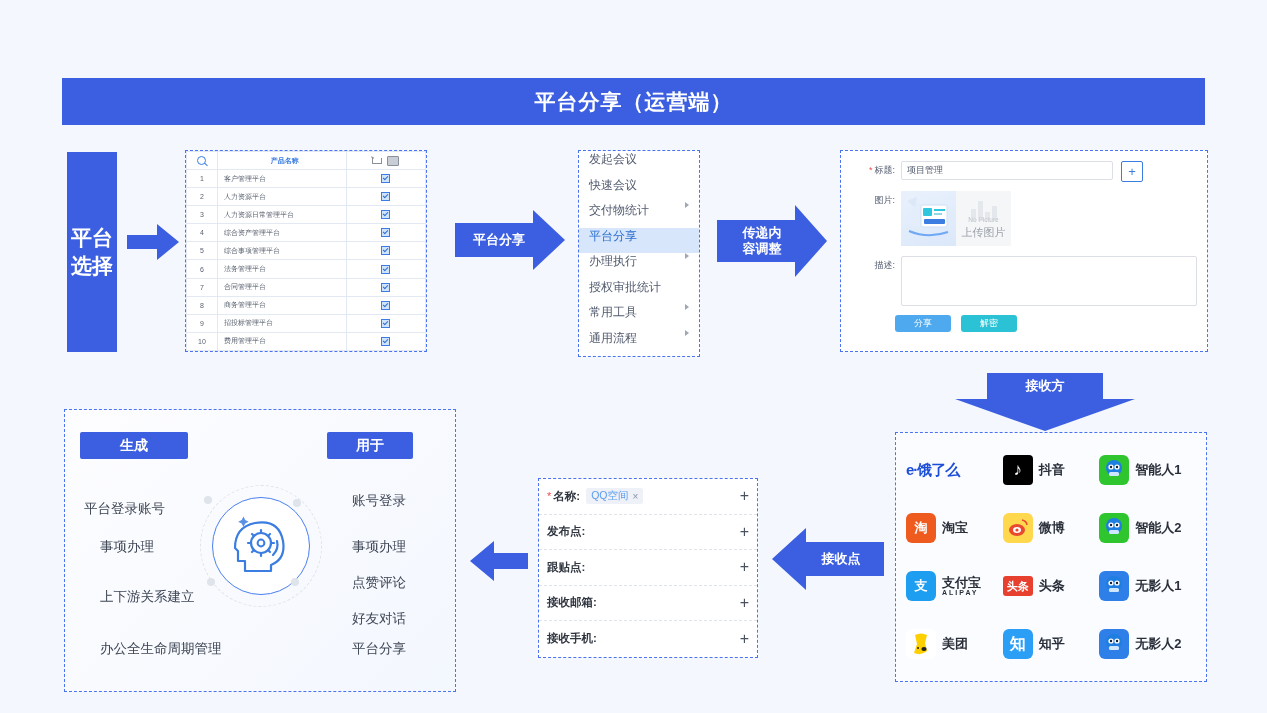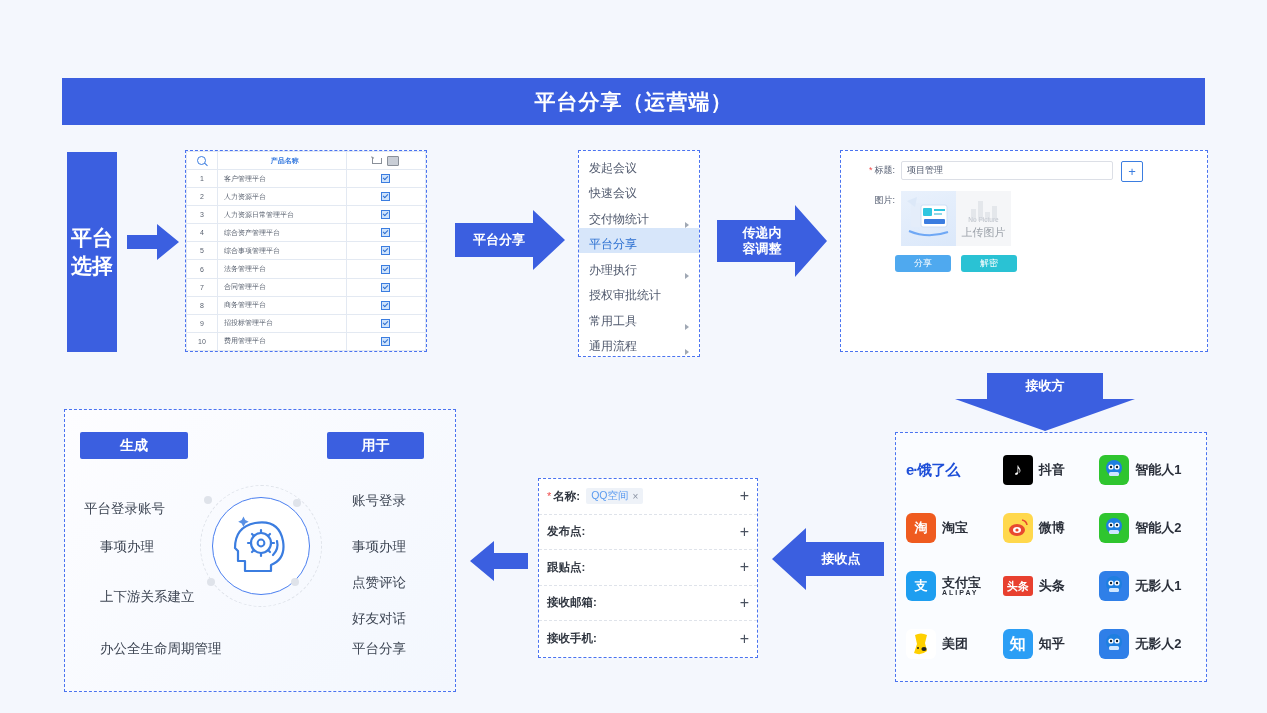--- a/index.html
+++ b/index.html
@@ -47,21 +47,21 @@
   .cart:after{content:"";position:absolute;left:-1px;top:0;width:3px;height:1.2px;background:#8a9099;transform:rotate(30deg);}
   .mon{width:10px;height:8px;border:1.2px solid #8a9099;border-radius:1px;background:#c9ced6;}
 
   
   .arrow-r{position:absolute;display:flex;align-items:center;justify-content:center;}
   .arrow-r .lbl{position:relative;z-index:2;color:#fff;font-size:13px;font-weight:bold;text-align:center;line-height:1.25;}
   .arrow-svg{position:absolute;left:0;top:0;}
 
   
   #menu-panel{left:578px;top:150px;width:120px;height:205px;background:#fff;}
-  .menu-item{height:25.5px;display:flex;align-items:flex-end;padding:0 10px;font-size:12px;color:#515a6e;justify-content:space-between;}
+  .menu-item{height:25.5px;display:flex;align-items:flex-start;padding:0 10px;font-size:12px;color:#515a6e;justify-content:space-between;}
   .menu-item.active{background:#d7e6fa;color:#2b6fd0;}
   .caret{width:0;height:0;border-left:4px solid #a0a8b4;border-top:3px solid transparent;border-bottom:3px solid transparent;}
 
   
   #form-panel{left:840px;top:150px;width:366px;height:200px;background:#fff;}
   .frow{display:flex;align-items:flex-start;padding:0 10px;}
   .flabel{font-size:9px;color:#515a6e;width:44px;text-align:right;padding-right:6px;flex:none;line-height:18px;}
   .req{color:#f04b4b;margin-right:2px;}
   .finput{height:17px;border:1px solid #dcdfe6;border-radius:2px;background:#fff;font-size:9px;color:#515a6e;display:flex;align-items:center;padding:0 5px;}
   .plusbtn{width:20px;height:19px;border:1px solid #3b7de0;border-radius:2px;color:#3b7de0;display:flex;align-items:center;justify-content:center;font-size:13px;background:#fff;margin-left:8px;}
@@ -266,20 +266,24 @@
           <i style="height:12px"></i>
             <i style="height:20px"></i>
             <i style="height:9px"></i>
             <i style="height:15px"></i>
         </span>
         <span style="margin-top:18px;">No Picture</span>
         <span style="font-size:11px;color:#9aa0a8;">上传图片</span>
       </div>
     </div>
 
+    <div class="frow" style="margin-top:10px;">
+      <div class="flabel">描述:</div>
+      <div class="desc-box"></div>
+    </div>
 
     <div class="frow" style="margin-top:9px;padding-left:54px;gap:10px;">
       <div class="btn btn-share">分享</div>
       <div class="btn btn-dec">解密</div>
     </div>
   </div>
 
   <div class="abs" style="left:955px;top:373px;width:180px;height:58px;">
     <svg width="180" height="58" viewBox="0 0 180 58">
       <polygon points="32,0 148,0 148,26 180,26 90,58 0,26 32,26" fill="#3b5fe0"></polygon>
@@ -426,21 +430,21 @@
   </div>
 
   <div class="abs" style="left:470px;top:540px;width:58px;height:42px;">
     <svg width="58" height="42" viewBox="0 0 58 42">
       <polygon points="58,13 24,13 24,1 0,21 24,41 24,29 58,29" fill="#3b5fe0"></polygon>
     </svg>
   </div>
 
   <div class="abs dashed" id="result-panel">
     <div class="hdr-pill" style="left:15px;top:22px;width:108px;">生成</div>
-    <div class="hdr-pill" style="left:262px;top:22px;width:97px;">用于</div>
+    <div class="hdr-pill" style="left:262px;top:22px;width:86px;">用于</div>
 
     <div class="circle-outer" style="left:135px;top:75px;"></div>
     <div class="circle-inner" style="left:147px;top:87px;"></div>
     <div class="dot" style="left:139px;top:86px;"></div>
     <div class="dot" style="left:228px;top:89px;"></div>
     <div class="dot" style="left:142px;top:168px;"></div>
     <div class="dot" style="left:226px;top:168px;"></div>
     <svg style="position:absolute;left:168px;top:105px;" width="56" height="62" viewBox="0 0 56 62">
       <path d="M12 56 L12 46 L5 46 L5 36 L2 33 Q2 12 22 8 Q46 4 50 26 Q53 44 38 50 L38 56 Z" fill="none" stroke="#3b7de0" stroke-width="2.2" stroke-linejoin="round"></path>
       <circle cx="28" cy="28" r="10" fill="none" stroke="#3b7de0" stroke-width="2.2"></circle>

